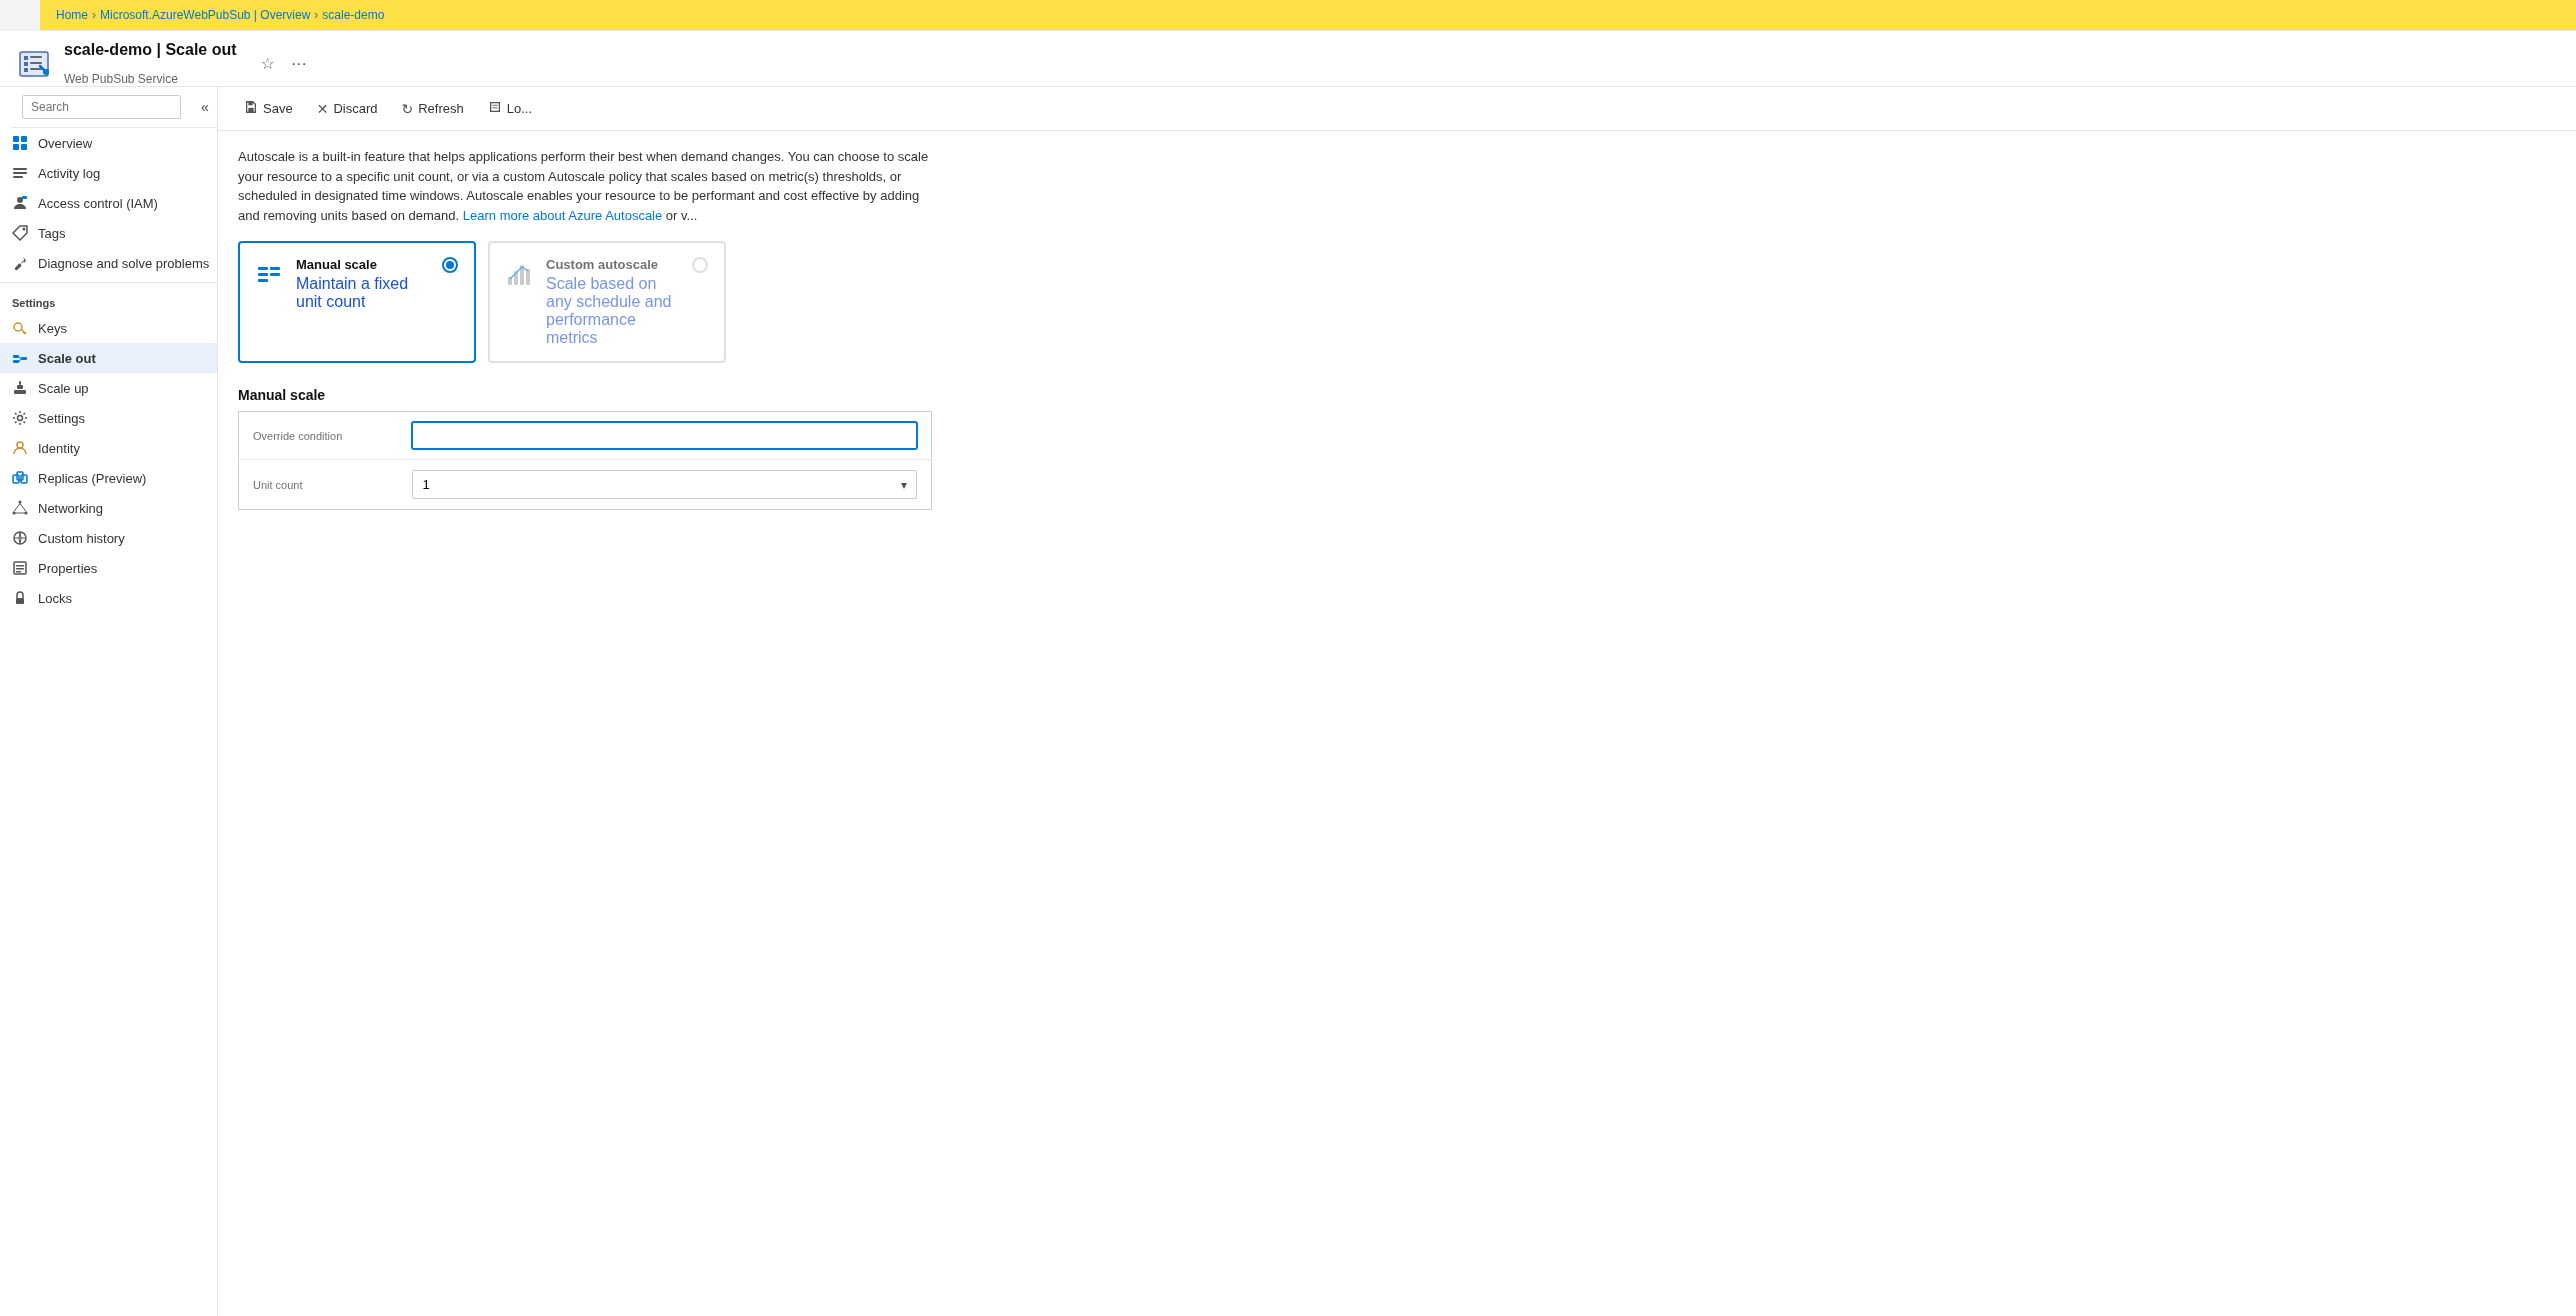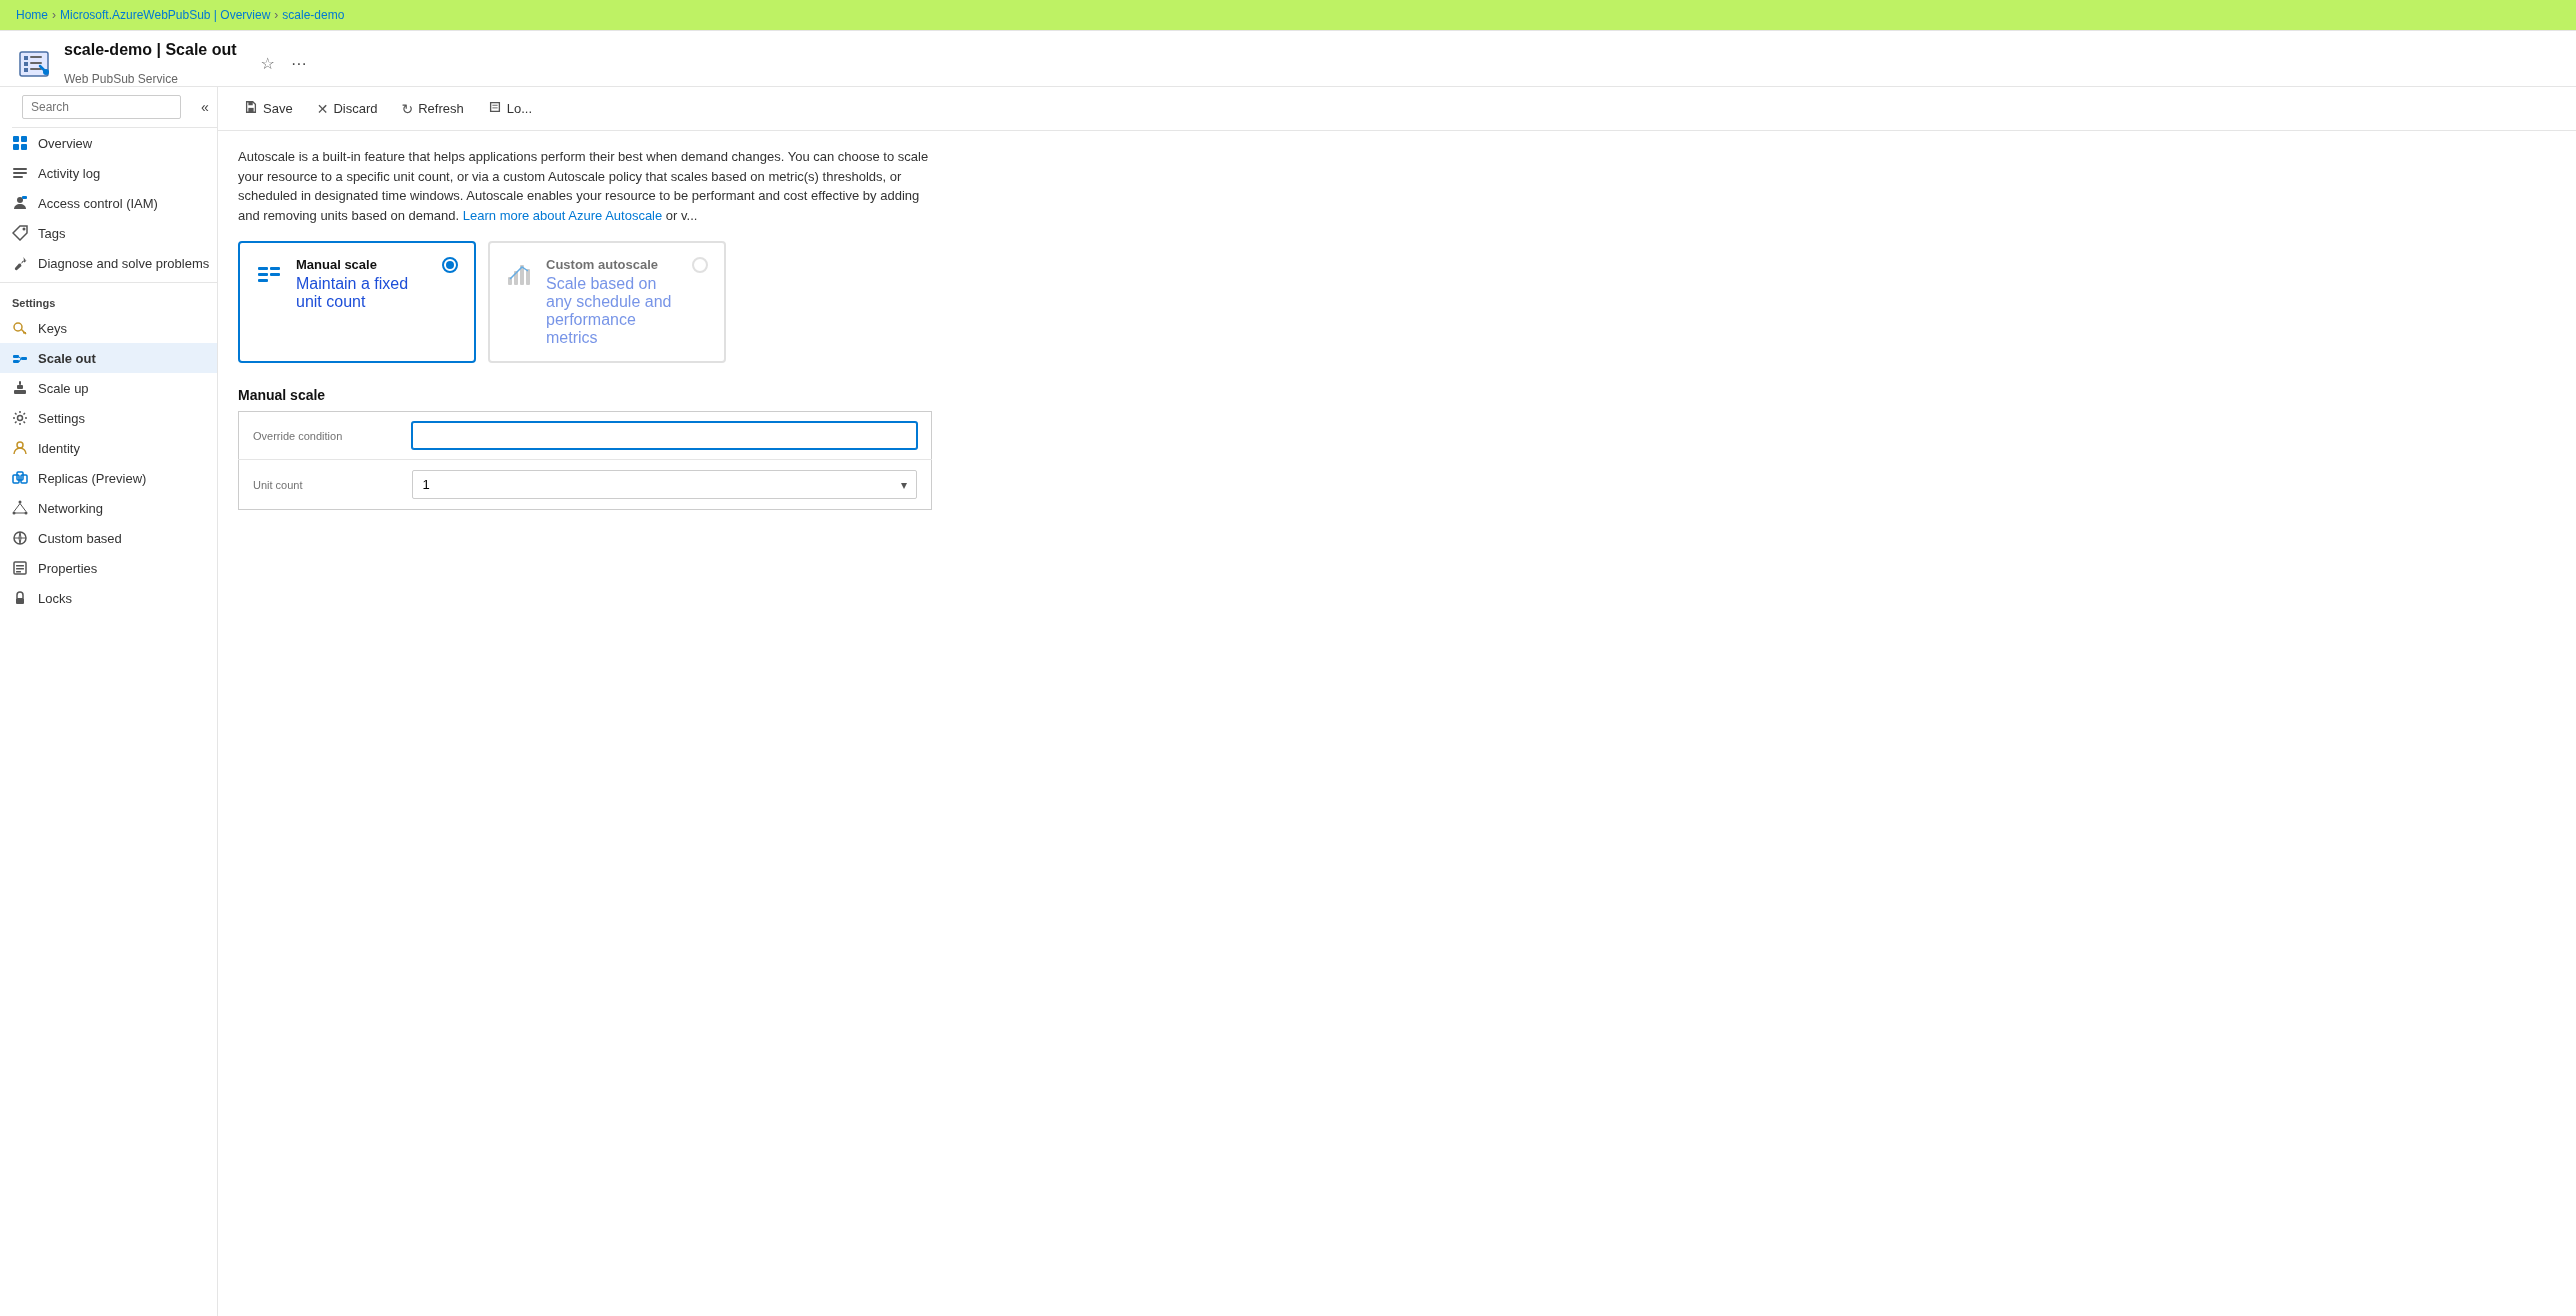--- a/index.html
+++ b/index.html
@@ -1,27 +1,28 @@
 <!DOCTYPE html>
 <html><head>
   <meta charset="utf-8">
   <style>
     * { box-sizing: border-box; margin: 0; padding: 0; font-family: 'Segoe UI', Arial, sans-serif; }
     body { background: #f3f3f3; font-size: 13px; color: #333; display: flex; flex-direction: column; height: 100vh; overflow: hidden; }
 
     
     .breadcrumb {
-      background: #bef264;
+      background: #fde047;
       padding: 8px 16px;
       font-size: 12px;
       display: flex;
       align-items: center;
       gap: 4px;
       border-bottom: 1px solid #e5e5e5;
       flex-shrink: 0;
+      margin-left: 40px;
     }
     .breadcrumb a { color: #0078d4; text-decoration: none; }
     .breadcrumb .sep { color: #666; }
 
     
     .resource-header {
       background: #fff;
       padding: 10px 16px 0 16px;
       display: flex;
       align-items: center;
@@ -411,21 +412,21 @@
     </div>
 
     <div class="sidebar-item">
       <span class="item-icon">
         <svg width="16" height="16" viewBox="0 0 16 16">
             <circle cx="8" cy="8" r="6" fill="none" stroke="#555" stroke-width="1.5"></circle>
             <path d="M8 2 Q10 8 8 14 M8 2 Q6 8 8 14" fill="none" stroke="#555" stroke-width="1"></path>
             <path d="M2 8 L14 8" stroke="#555" stroke-width="1"></path>
           </svg>
       </span>
-      <span>Custom based</span>
+      <span>Custom history</span>
     </div>
 
     <div class="sidebar-item">
       <span class="item-icon">
         <svg width="16" height="16" viewBox="0 0 16 16">
             <rect x="2" y="2" width="12" height="12" rx="1" fill="none" stroke="#555" stroke-width="1.5"></rect>
             <rect x="4" y="5" width="8" height="1.5" fill="#555" rx="0.5"></rect>
             <rect x="4" y="8" width="8" height="1.5" fill="#555" rx="0.5"></rect>
             <rect x="4" y="11" width="5" height="1.5" fill="#555" rx="0.5"></rect>
           </svg>

